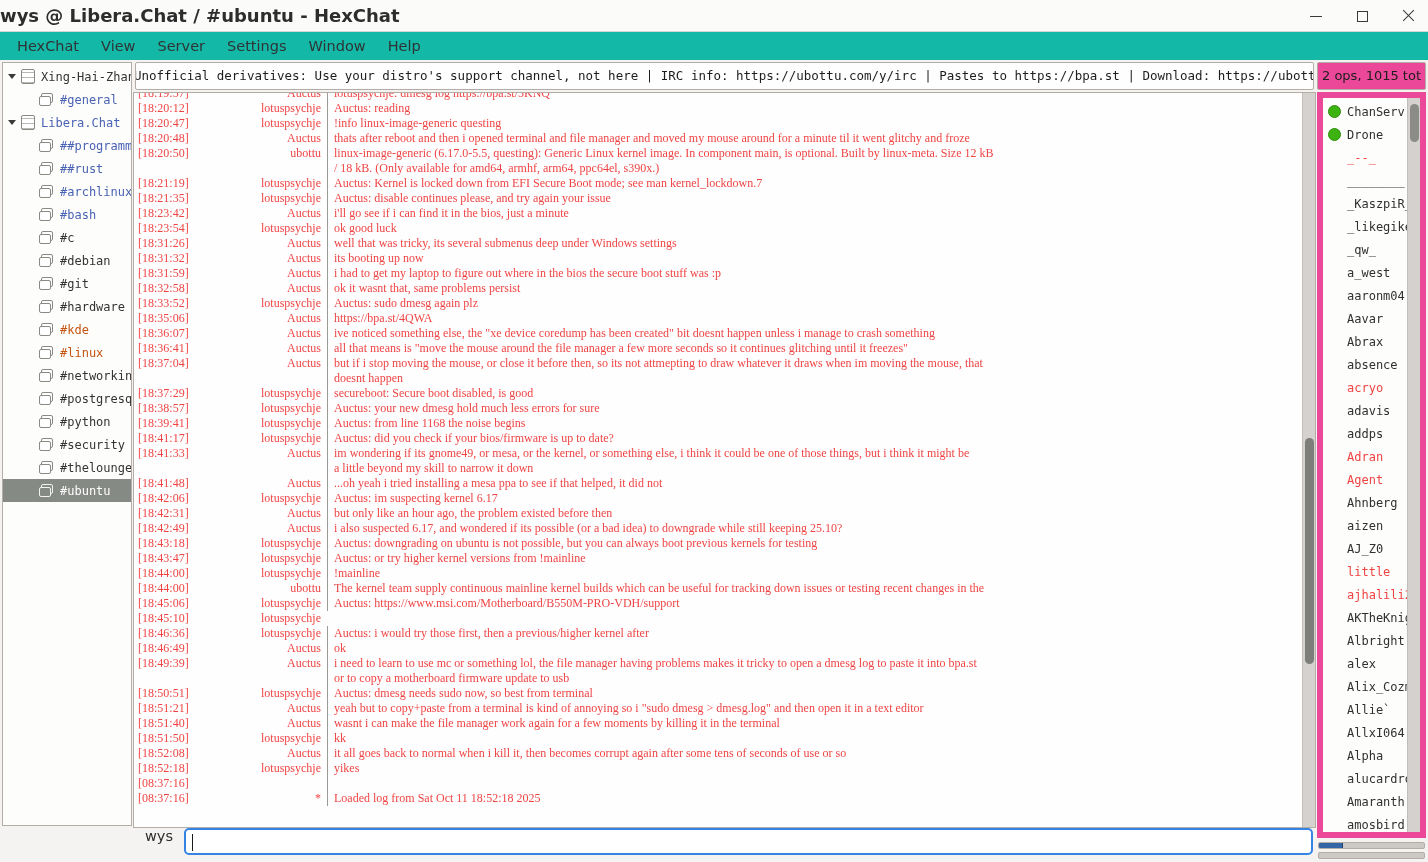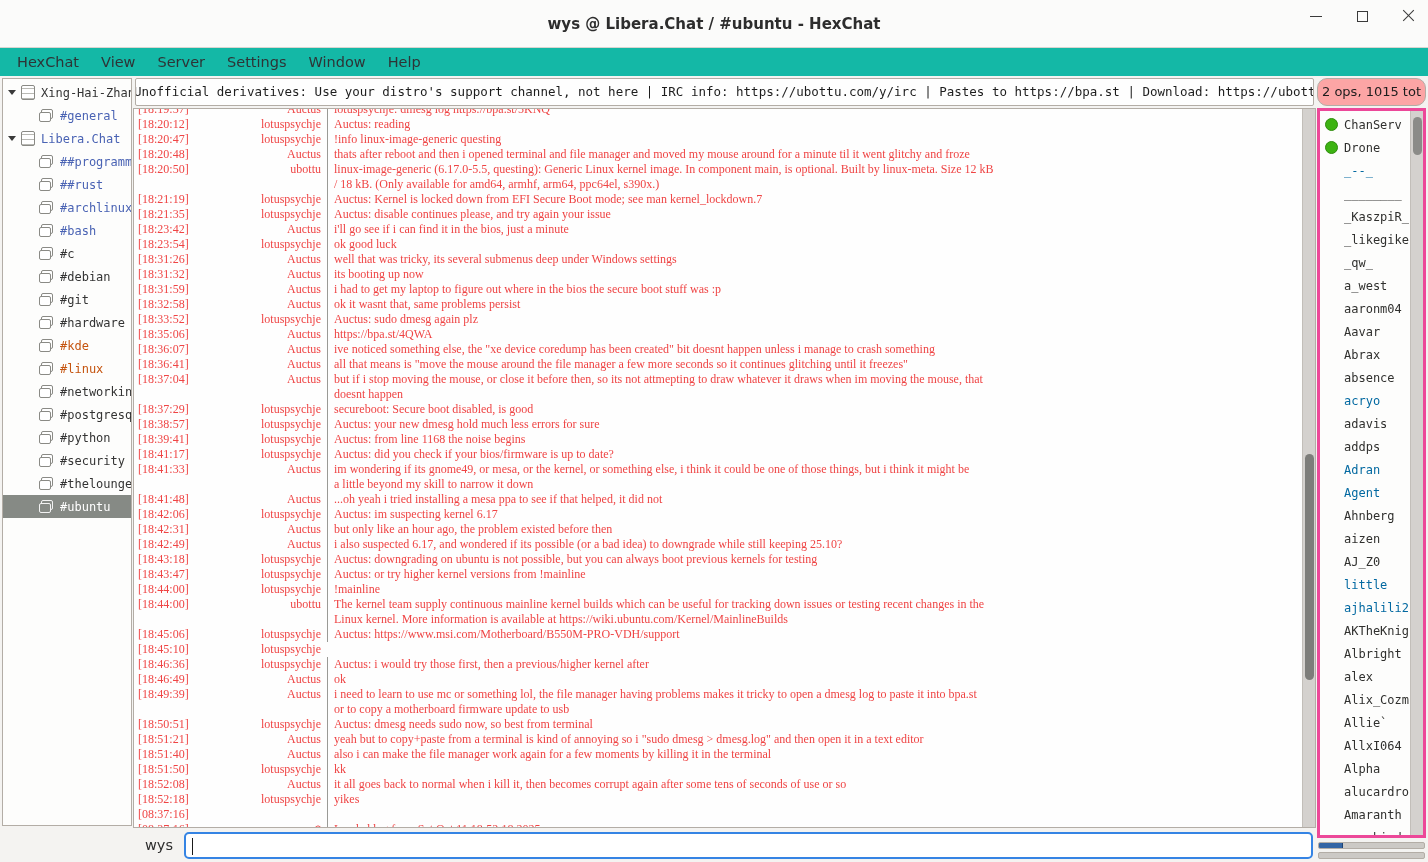--- a/index.html
+++ b/index.html
@@ -8,23 +8,23 @@
     width:1428px; height:862px; overflow:hidden;
     background:#f4f3f1;
     font-family:"DejaVu Sans", "Liberation Sans", sans-serif;
     color:#2e3436;
     -webkit-font-smoothing:antialiased;
   }
   .window { width:1428px; height:862px; display:flex; flex-direction:column; }
 
   
   .titlebar {
-    height:48px; background:#fbfbfa; border-bottom:1px solid #d9d5d0;
-    display:flex; align-items:center; justify-content:center; position:relative;
-    font-size:15px; font-weight:bold; color:#2d2d2d; flex:none;
+    height:32px; background:#fbfbfa; border-bottom:1px solid #d9d5d0;
+    display:flex; align-items:center; justify-content:flex-start; position:relative;
+    font-size:18px; font-weight:bold; color:#2d2d2d; flex:none;
   }
   .win-controls { position:absolute; right:8px; top:0; height:32px; display:flex; align-items:center; gap:22px; }
   .win-btn { width:24px; height:24px; display:flex; align-items:center; justify-content:center; color:#3a3a3a; }
   .glyph-min { width:12px; height:0; border-top:1.6px solid #3a3a3a; display:block; }
   .glyph-max { width:11px; height:11px; border:1.6px solid #3a3a3a; display:block; }
   .glyph-close { position:relative; width:13px; height:13px; display:block; }
   .glyph-close::before,.glyph-close::after { content:""; position:absolute; left:-1px; top:5.6px; width:15px; border-top:1.5px solid #3a3a3a; }
   .glyph-close::before { transform:rotate(45deg); }
   .glyph-close::after { transform:rotate(-45deg); }
 
@@ -78,38 +78,38 @@
   .chat-lines { flex:1; overflow:hidden; margin-top:-7px;
     font-family:Liberation Serif, serif; font-size:12px; color:#ef4444; }
   .chat-line { display:flex; height:15px; line-height:15px; white-space:nowrap; }
   .chat-line .ts { width:79px; flex:none; padding-left:4px; }
   .chat-line .nick { width:114px; flex:none; text-align:right; padding-right:6px; overflow:hidden; }
   .chat-line .msg { flex:1; border-left:1px solid #9a9a96; padding-left:6px; overflow:hidden; }
   .chat-scrollbar { width:13px; flex:none; background:#d4d1ce; border-left:1px solid #c2beb9; position:relative; }
   .chat-scrollbar .thumb { position:absolute; left:2px; width:9px; border-radius:4.5px; background:#7d7d7a; top:345px; height:226px; }
 
   
-  .inputbar { height:34px; flex:none; display:flex; align-items:center; padding:0 3px 0 145px; gap:11px;
+  .inputbar { height:34px; flex:none; display:flex; padding:0 3px 0 145px; gap:11px;
     background:#f4f3f1; }
   .nick-label { font-size:14.5px; color:#2d2d2d; }
   .input-entry { flex:1; height:27px; background:#ffffff; border:2px solid #3584e4; border-radius:5px; position:relative; }
   .text-cursor { position:absolute; left:6px; top:4px; width:1.4px; height:17px; background:#1a1a1a; }
 
   
   .right-col { width:112px; flex:none; display:flex; flex-direction:column; padding:2px 2px 2px 1px; }
-  .userlist-header { height:28px; flex:none; background:#fca5a5; border:1px solid #b3ada6; border-radius:10px;
+  .userlist-header { height:28px; flex:none; background:#ec4899; border:1px solid #b3ada6; border-radius:2px;
     font-size:13px; color:#1d1d1d; line-height:26px; white-space:nowrap; overflow:hidden; padding-left:4px; margin-bottom:2px; }
-  .userlist-panel { flex:1; background:#fdfdfc; border:3px solid #ec4899; display:flex; min-height:0; overflow:hidden; }
+  .userlist-panel { flex:1; background:#fdfdfc; border:6px solid #ec4899; display:flex; min-height:0; overflow:hidden; }
   .user-rows { flex:1; overflow:hidden; padding-top:2px;
     font-family:"DejaVu Sans Mono","Liberation Mono",monospace; font-size:12px; }
   .user-row { height:23px; display:flex; align-items:center; padding-left:5px; white-space:nowrap; overflow:hidden; }
   .op-dot { width:13px; height:13px; border-radius:50%; background:#3db312; border:1px solid #2f8c0d; margin-right:6px; flex:none; visibility:hidden; }
   .user-row.op .op-dot { visibility:visible; }
   .unick { color:#30302e; overflow:hidden; }
-  .user-row.away .unick { color:#0369a1; }
+  .user-row.away .unick { color:#ef4444; }
   .userlist-scrollbar { width:13px; flex:none; background:#d4d1ce; border-left:1px solid #c2beb9; position:relative; }
   .userlist-scrollbar .thumb { position:absolute; left:2px; width:9px; border-radius:4.5px; background:#8b8b88; top:6px; height:38px; }
 
   .meters { height:22px; flex:none; display:flex; flex-direction:column; justify-content:flex-end; gap:3px; padding:2px 1px 1px 1px; }
   .meter { height:7px; background:#ccc9c5; border:1px solid #b3ada6; border-radius:2px; position:relative; overflow:hidden; }
   .meter .fill { position:absolute; left:0; top:0; bottom:0; width:23%; background:#3465a4; border-right:1px solid #1f4473; }
 </style>
 </head>
 <body>
 
@@ -413,25 +413,20 @@
                   <span class="ts">[18:44:00]</span>
                   <span class="nick">lotuspsychje</span>
                   <span class="msg">!mainline</span>
                 </div>
                 <div class="chat-line">
                   <span class="ts">[18:44:00]</span>
                   <span class="nick">ubottu</span>
                   <span class="msg">The kernel team supply continuous mainline kernel builds which can be useful for tracking down issues or testing recent changes in the</span>
                 </div>
                 <div class="chat-line">
-                  <span class="ts"></span>
-                  <span class="nick"></span>
-                  <span class="msg">Linux kernel. More information is available at https://wiki.ubuntu.com/Kernel/MainlineBuilds</span>
-                </div>
-                <div class="chat-line">
                   <span class="ts">[18:45:06]</span>
                   <span class="nick">lotuspsychje</span>
                   <span class="msg">Auctus: https://www.msi.com/Motherboard/B550M-PRO-VDH/support</span>
                 </div>
                 <div class="chat-line">
                   <span class="ts">[18:45:10]</span>
                   <span class="nick">lotuspsychje</span>
                 </div>
                 <div class="chat-line">
                   <span class="ts">[18:46:36]</span>
@@ -459,21 +454,21 @@
                   <span class="msg">Auctus: dmesg needs sudo now, so best from terminal</span>
                 </div>
                 <div class="chat-line">
                   <span class="ts">[18:51:21]</span>
                   <span class="nick">Auctus</span>
                   <span class="msg">yeah but to copy+paste from a terminal is kind of annoying so i "sudo dmesg &gt; dmesg.log" and then open it in a text editor</span>
                 </div>
                 <div class="chat-line">
                   <span class="ts">[18:51:40]</span>
                   <span class="nick">Auctus</span>
-                  <span class="msg">also i can make the file manager work again for a few moments by killing it in the terminal</span>
+                  <span class="msg">wasnt i can make the file manager work again for a few moments by killing it in the terminal</span>
                 </div>
                 <div class="chat-line">
                   <span class="ts">[18:51:50]</span>
                   <span class="nick">lotuspsychje</span>
                   <span class="msg">kk</span>
                 </div>
                 <div class="chat-line">
                   <span class="ts">[18:52:08]</span>
                   <span class="nick">Auctus</span>
                   <span class="msg">it all goes back to normal when i kill it, then becomes corrupt again after some tens of seconds of use or so</span>

